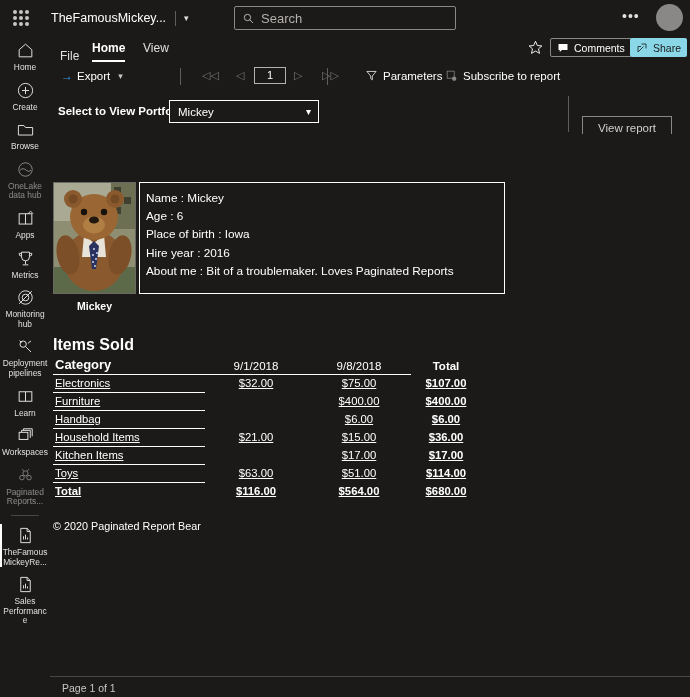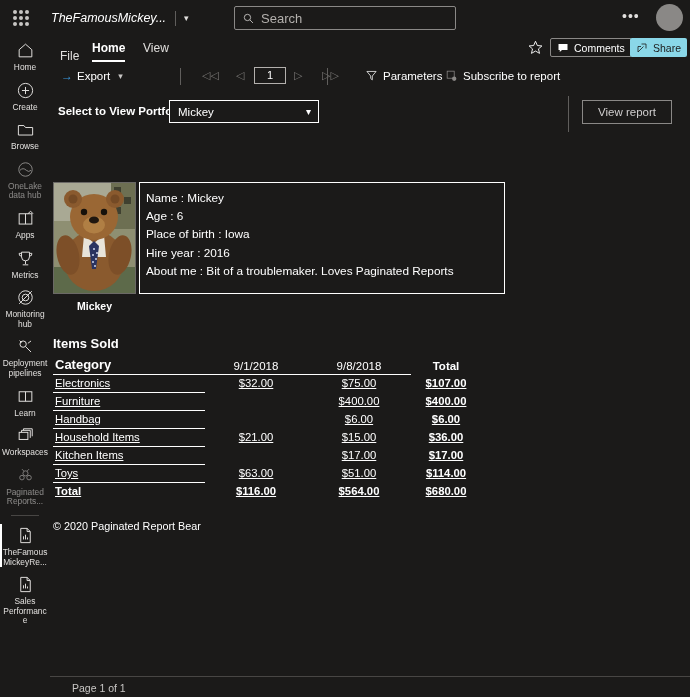--- a/index.html
+++ b/index.html
@@ -18,21 +18,21 @@
     background: #1b1a19;
     display: flex; align-items: center;
   }
   .waffle {
     width: 16px; height: 16px; margin-left: 13px;
     display: grid; grid-template-columns: repeat(3,1fr); grid-template-rows: repeat(3,1fr);
     gap: 2px; cursor: pointer;
   }
   .waffle i { background: #c8c6c4; border-radius: 50%; display: block; }
   .wsname {
-    margin-left: 22px; font-size: 12.5px; color: #ffffff; white-space: nowrap; font-style: italic;
+    margin-left: 22px; font-size: 12.5px; color: #ffffff; white-space: nowrap;
   }
   .wsdiv { margin-left: 9px; width: 1px; height: 15px; background: #605e5c; }
   .wschev { margin-left: 8px; font-size: 9px; color: #e1dfdd; cursor: pointer; }
   .searchbox {
     position: absolute; left: 234px; top: 6px; width: 222px; height: 24px;
     border: 1px solid #8a8886; border-radius: 2px; background: #1b1a19;
     display: flex; align-items: center; padding: 0 8px; cursor: text;
   }
   .searchbox svg { width: 11px; height: 11px; flex: none; }
   .searchbox .ph { font-size: 13px; color: #b3b0ad; margin-left: 7px; }
@@ -141,21 +141,21 @@
   .pselect {
     position: absolute; left: 119px; top: 6px; width: 150px; height: 23px;
     border: 1px solid #ffffff; background: #1b1a19;
     display: flex; align-items: center; justify-content: space-between;
     padding: 0 7px 0 8px; cursor: pointer;
   }
   .pselect .pv { font-size: 11.5px; color: #ffffff; }
   .pselect .pc { font-size: 10px; color: #ffffff; }
   .pvdiv { position: absolute; left: 518px; top: 2px; width: 1px; height: 36px; background: #605e5c; }
   .viewreport {
-    position: absolute; left: 532px; top: 6px; width: 90px; height: 24px;
+    position: absolute; left: 532px; top: 22px; width: 90px; height: 24px;
     border: 1px solid #8a8886; background: #1b1a19;
     font-size: 11.5px; color: #d0cece; text-align: center; line-height: 22px;
     cursor: pointer;
   }
 
   
   .canvas {
     position: absolute; left: 50px; top: 134px; width: 640px; height: 540px;
     background: #1b1a19; overflow: hidden;
   }
@@ -174,21 +174,21 @@
   }
 
   .infobox {
     position: absolute; left: 89px; top: 48px; width: 366px; height: 112px;
     border: 1px solid #ffffff; padding: 6px 0 0 6px;
   }
   .infobox div { font-size: 11.8px; color: #ffffff; line-height: 18.2px; }
 
   .itemstitle {
     position: absolute; left: 3px; top: 202px;
-    font-size: 13px; font-weight: bold; color: #ffffff;
+    font-size: 16px; font-weight: bold; color: #ffffff;
   }
 
   .tbl {
     position: absolute; left: 3px; top: 220px; width: 428px;
     border-collapse: collapse;
   }
   .tbl th, .tbl td { padding: 0; font-weight: normal; }
   .tbl .c-cat  { width: 152px; text-align: left;  padding-left: 2px; }
   .tbl .c-d1   { width: 102px; text-align: center; }
   .tbl .c-d2   { width: 104px; text-align: center; }
@@ -216,21 +216,21 @@
     position: absolute; left: 3px; top: 386px;
     font-size: 10.8px; color: #ffffff;
   }
 
   
   .statusbar {
     position: absolute; left: 50px; top: 676px; width: 640px; height: 21px;
     border-top: 1px solid #484644;
   }
   .statusbar .pgtxt {
-    position: absolute; left: 22px; top: 5px; font-size: 10.5px; color: #c8c6c4;
+    position: absolute; left: 12px; top: 5px; font-size: 10.5px; color: #c8c6c4;
   }
 </style>
 </head>
 <body>
 
 <div id="app">
 
   <div class="suitebar">
     <div class="waffle">
       <i></i>

